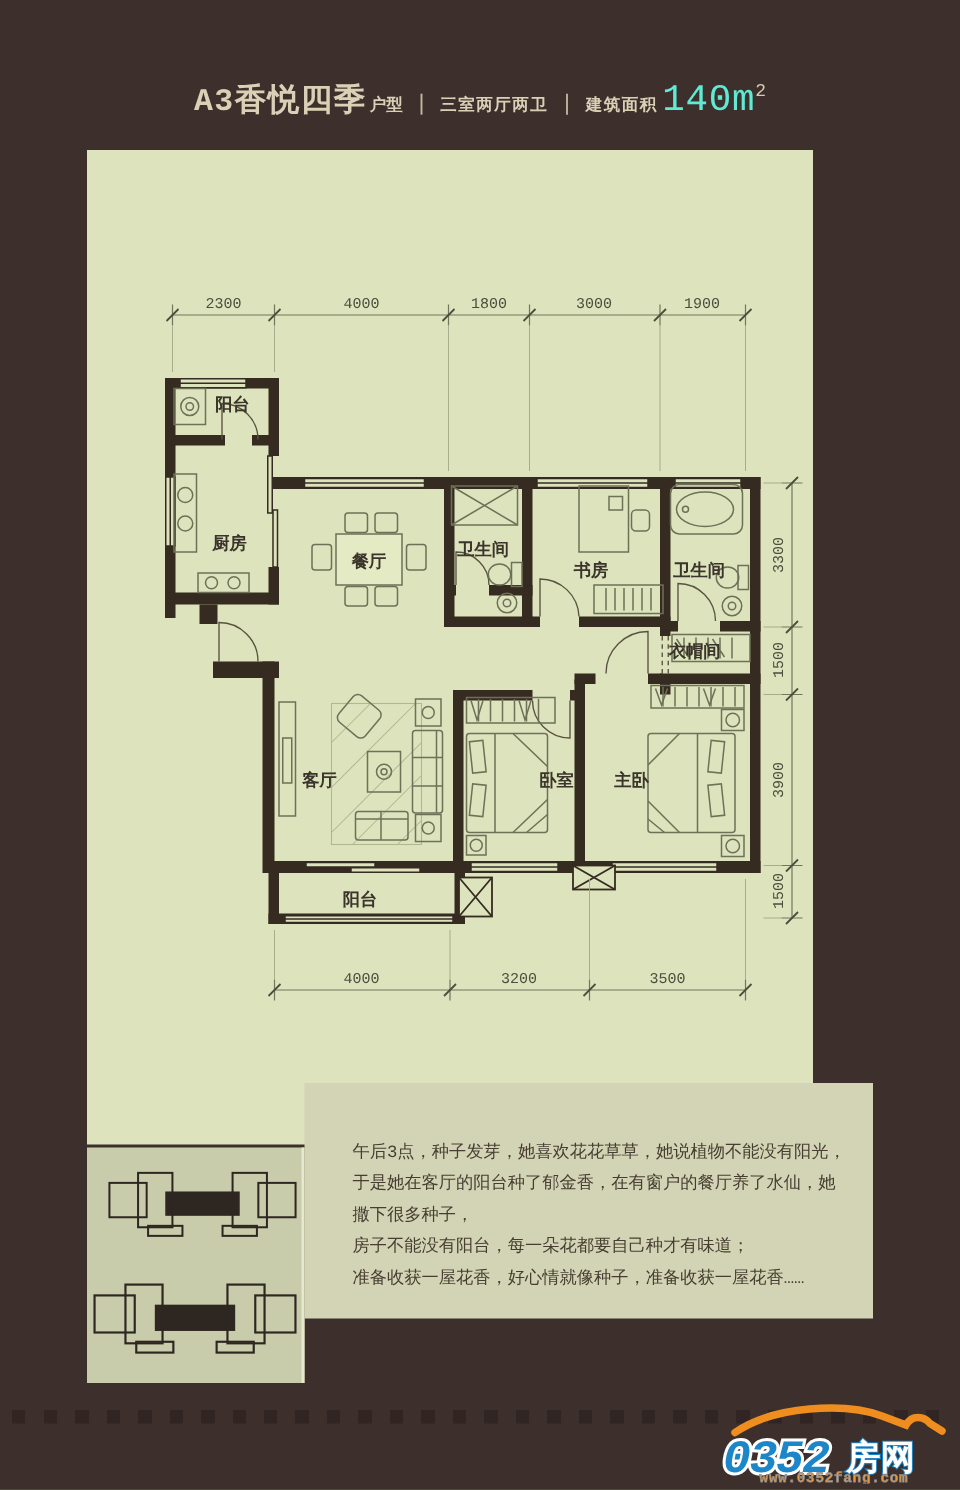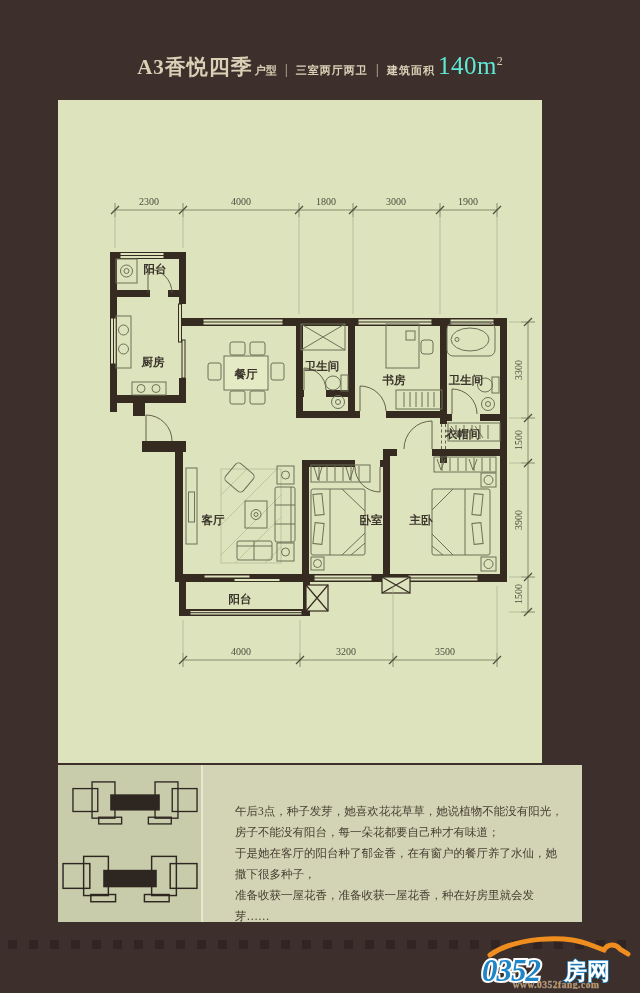--- a/index.html
+++ b/index.html
@@ -1,32 +1,32 @@
 <!DOCTYPE html>
 <html><head>
 <meta charset="utf-8">
 <style>
   html,body{margin:0;padding:0;background:#2a211e;}
   .page{position:relative;width:640px;height:993px;background:#3d2f2b;overflow:hidden;
-        font-family:Liberation Serif, serif;}
+        font-family:Liberation Mono, monospace;}
   
   .header{position:absolute;top:52px;left:0;right:0;display:flex;justify-content:center;
           align-items:baseline;color:#d9d0b6;white-space:nowrap;}
   .t-main{font-size:21px;font-weight:bold;letter-spacing:1px;}
   .t-suffix{font-size:11px;font-weight:bold;margin-left:2px;}
   .t-sep{font-size:15px;font-weight:normal;margin:0 8px;opacity:.85;}
   .t-mid{font-size:11px;font-weight:bold;letter-spacing:1px;}
   .t-area{font-size:25px;font-weight:normal;letter-spacing:.5px;margin-left:3px;color:#5eead4;}
   .t-sup{font-size:12px;position:relative;top:-9px;color:#d5ccb2;}
   
   .plan-panel{position:absolute;left:58px;top:100px;width:484px;height:663px;background:#dce3bd;}
   .plan-svg{position:absolute;left:0;top:0;width:524px;height:663px;display:block;}
   .sub-left{position:absolute;left:58px;top:765px;width:143px;height:157px;background:#c9ccab;
             border-right:2px solid #e7e8d0;box-sizing:content-box;}
-  .sub-right{position:absolute;left:203px;top:765px;width:379px;height:157px;background:#d2d4b5;}
+  .sub-right{position:absolute;left:203px;top:722px;width:379px;height:157px;background:#d2d4b5;}
   .story{margin:0;padding:36px 18px 0 32px;font-size:11.5px;line-height:21px;color:#473e31;}
   .story p{margin:0;}
   .bldg{position:absolute;}
   .dotted{position:absolute;left:8px;top:940px;width:624px;height:9px;
           background:repeating-linear-gradient(90deg,rgba(0,0,0,.22) 0 9px,transparent 9px 21px);}
   .logo{position:absolute;right:6px;bottom:4px;width:156px;height:58px;}
   
   .room-label{font-size:11.5px;font-weight:bold;fill:#3a342a;text-anchor:middle;}
   .dim-text{font-size:10px;fill:#4b4e3d;text-anchor:middle;}
   .logo-num{font-size:31px;font-style:italic;font-weight:bold;fill:#1d86c8;stroke:#ffffff;
@@ -357,23 +357,23 @@
         <rect x="105" y="12" width="26" height="24"></rect>
           <rect x="80" y="42" width="24" height="7"></rect>
       </g>
       <rect x="40" y="18" width="52" height="17" fill="#2e2620"></rect>
     </svg>
   </div>
 
   <div class="sub-right">
     <div class="story">
       <p>午后3点，种子发芽，她喜欢花花草草，她说植物不能没有阳光，</p>
+      <p>于是她在客厅的阳台种了郁金香，在有窗户的餐厅养了水仙，她撒下很多种子，</p>
       <p>房子不能没有阳台，每一朵花都要自己种才有味道；</p>
-      <p>于是她在客厅的阳台种了郁金香，在有窗户的餐厅养了水仙，她撒下很多种子，</p>
-      <p>准备收获一屋花香，准备收获一屋花香，种在好房里就会发芽……</p>
+      <p>准备收获一屋花香，好心情就像种子，准备收获一屋花香……</p>
     </div>
   </div>
 
   <div class="dotted"></div>
 
   <svg class="logo" viewBox="0 0 156 58">
     <path d="M 12 24 C 38 6 86 4 110 13 L 126 19 C 130 12 138 13 142 18 L 150 23" stroke="#ef8e1f" stroke-width="5" fill="none" stroke-linecap="round"></path>
     <text class="logo-num" x="4" y="50">0352</text>
     <text class="logo-cn" x="86" y="48">房网</text>
     <text class="logo-url" x="78" y="57">www.0352fang.com</text>

